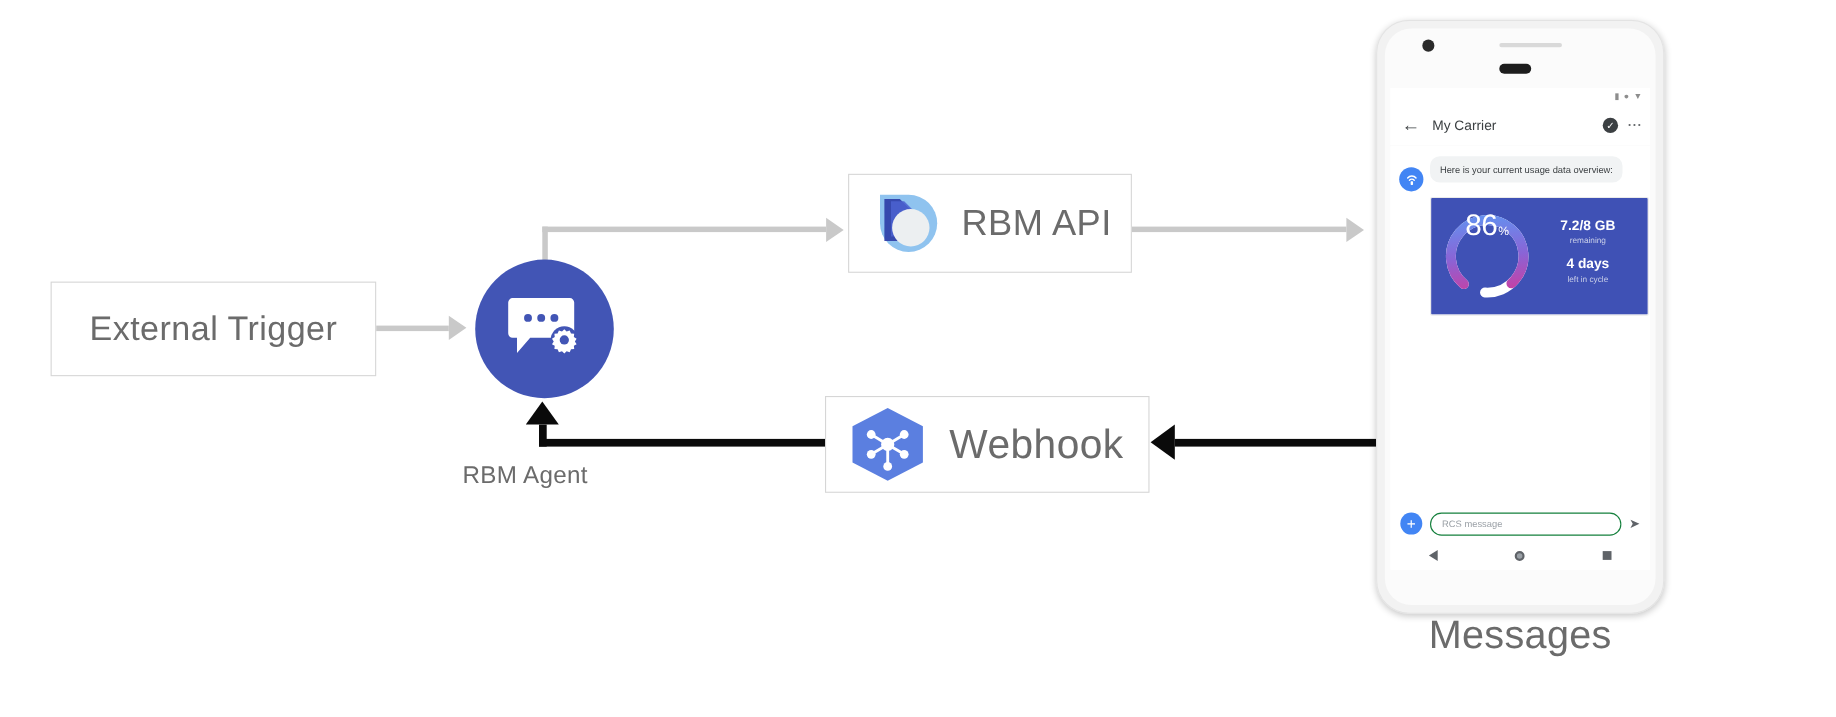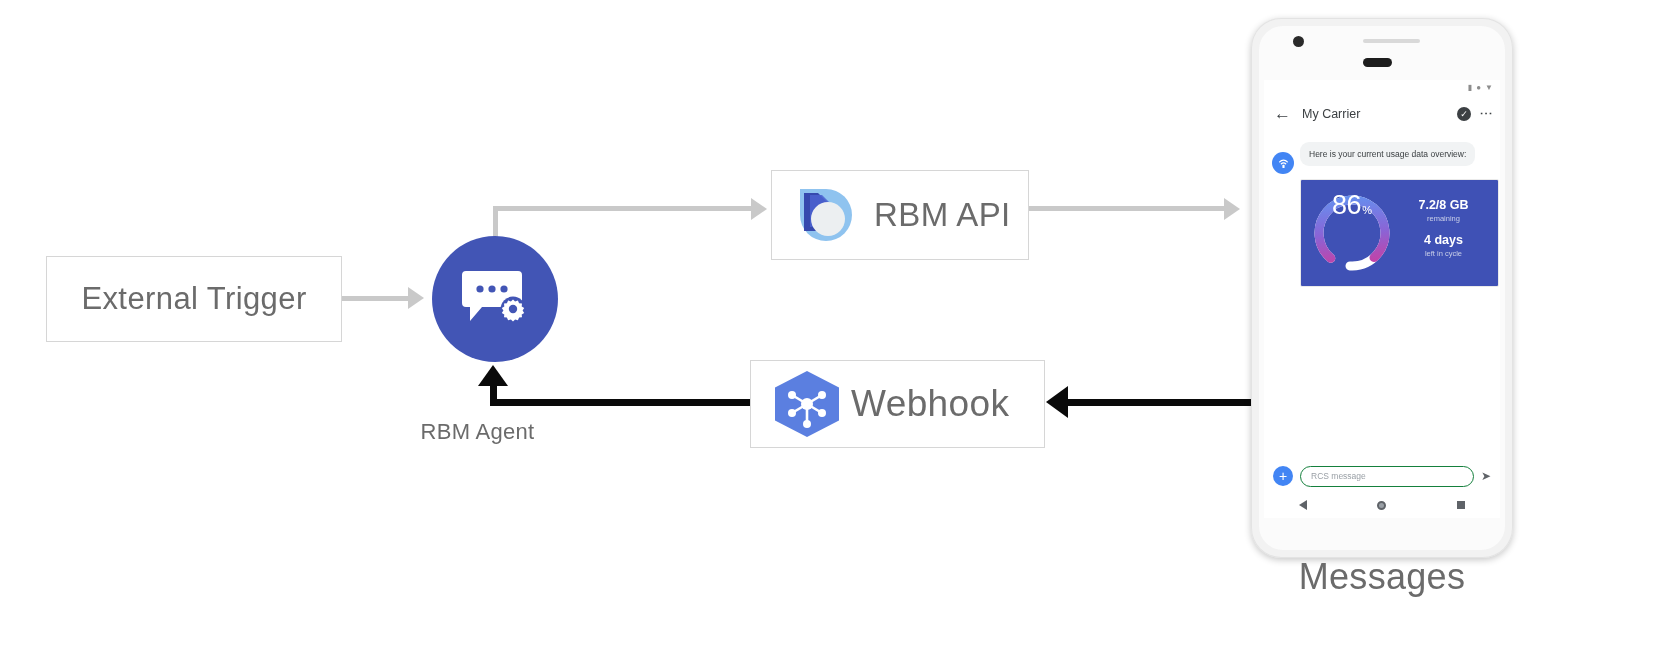--- a/index.html
+++ b/index.html
@@ -8,25 +8,25 @@
   .stage{position:absolute;inset:0;}
 
   
   .box{position:absolute;border:1px solid #d6d6d6;background:#fff;
        display:flex;align-items:center;box-sizing:border-box;}
   .box-label{color:#6b6b6b;font-weight:300;letter-spacing:.4px;white-space:nowrap;}
 
   #external-trigger{left:46px;top:256px;width:296px;height:86px;justify-content:center;}
   #external-trigger .box-label{font-size:31px;}
 
-  #rbm-api-box{left:771px;top:170px;width:258px;height:90px;padding-left:18px;}
+  #rbm-api-box{left:771px;top:158px;width:258px;height:90px;padding-left:18px;}
   #rbm-api-box .box-label{font-size:33px;margin-left:16px;}
 
   #webhook-box{left:750px;top:360px;width:295px;height:88px;padding-left:18px;}
-  #webhook-box .box-label{font-size:37px;margin-left:6px;}
+  #webhook-box .box-label{font-size:37px;margin-left:18px;}
 
   
   #rbm-agent-node{position:absolute;left:432px;top:236px;width:126px;height:126px;
       border-radius:50%;background:#4255b5;display:flex;align-items:center;justify-content:center;}
   #rbm-agent-label{position:absolute;left:395px;top:419px;width:165px;text-align:center;
       font-size:22px;font-weight:300;color:#6b6b6b;letter-spacing:.3px;}
 
   
   .conn{position:absolute;background:#c9c9c9;}
   .conn-dark{position:absolute;background:#0a0a0a;}

